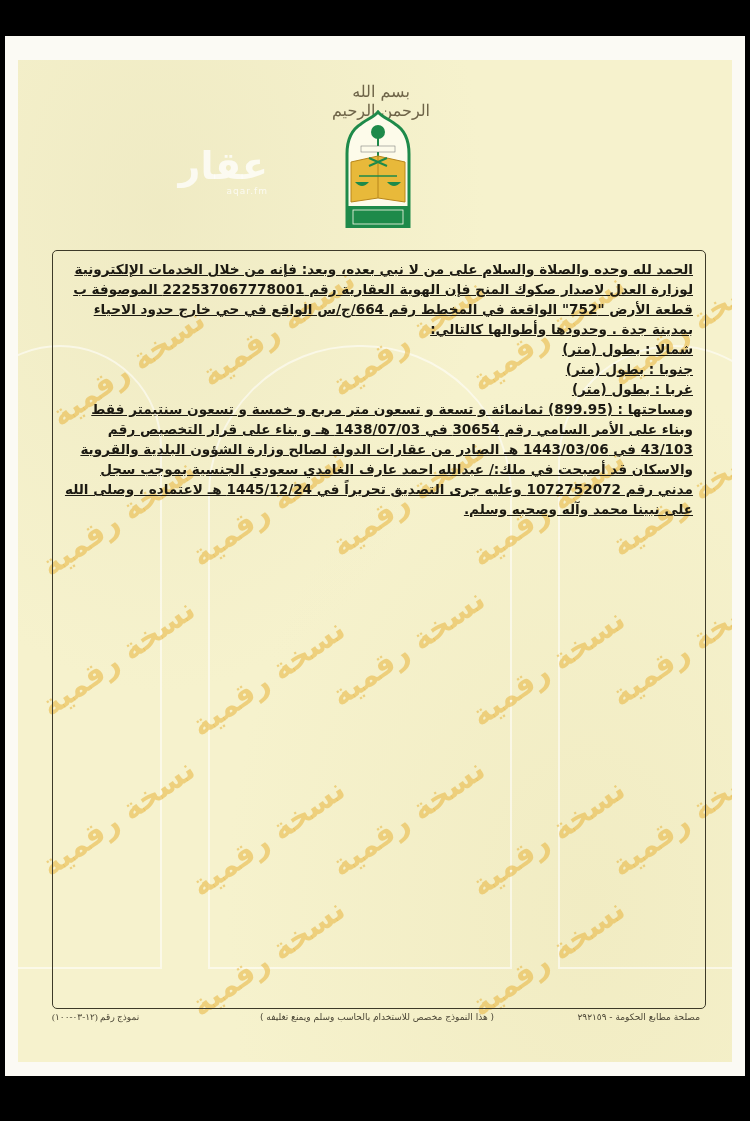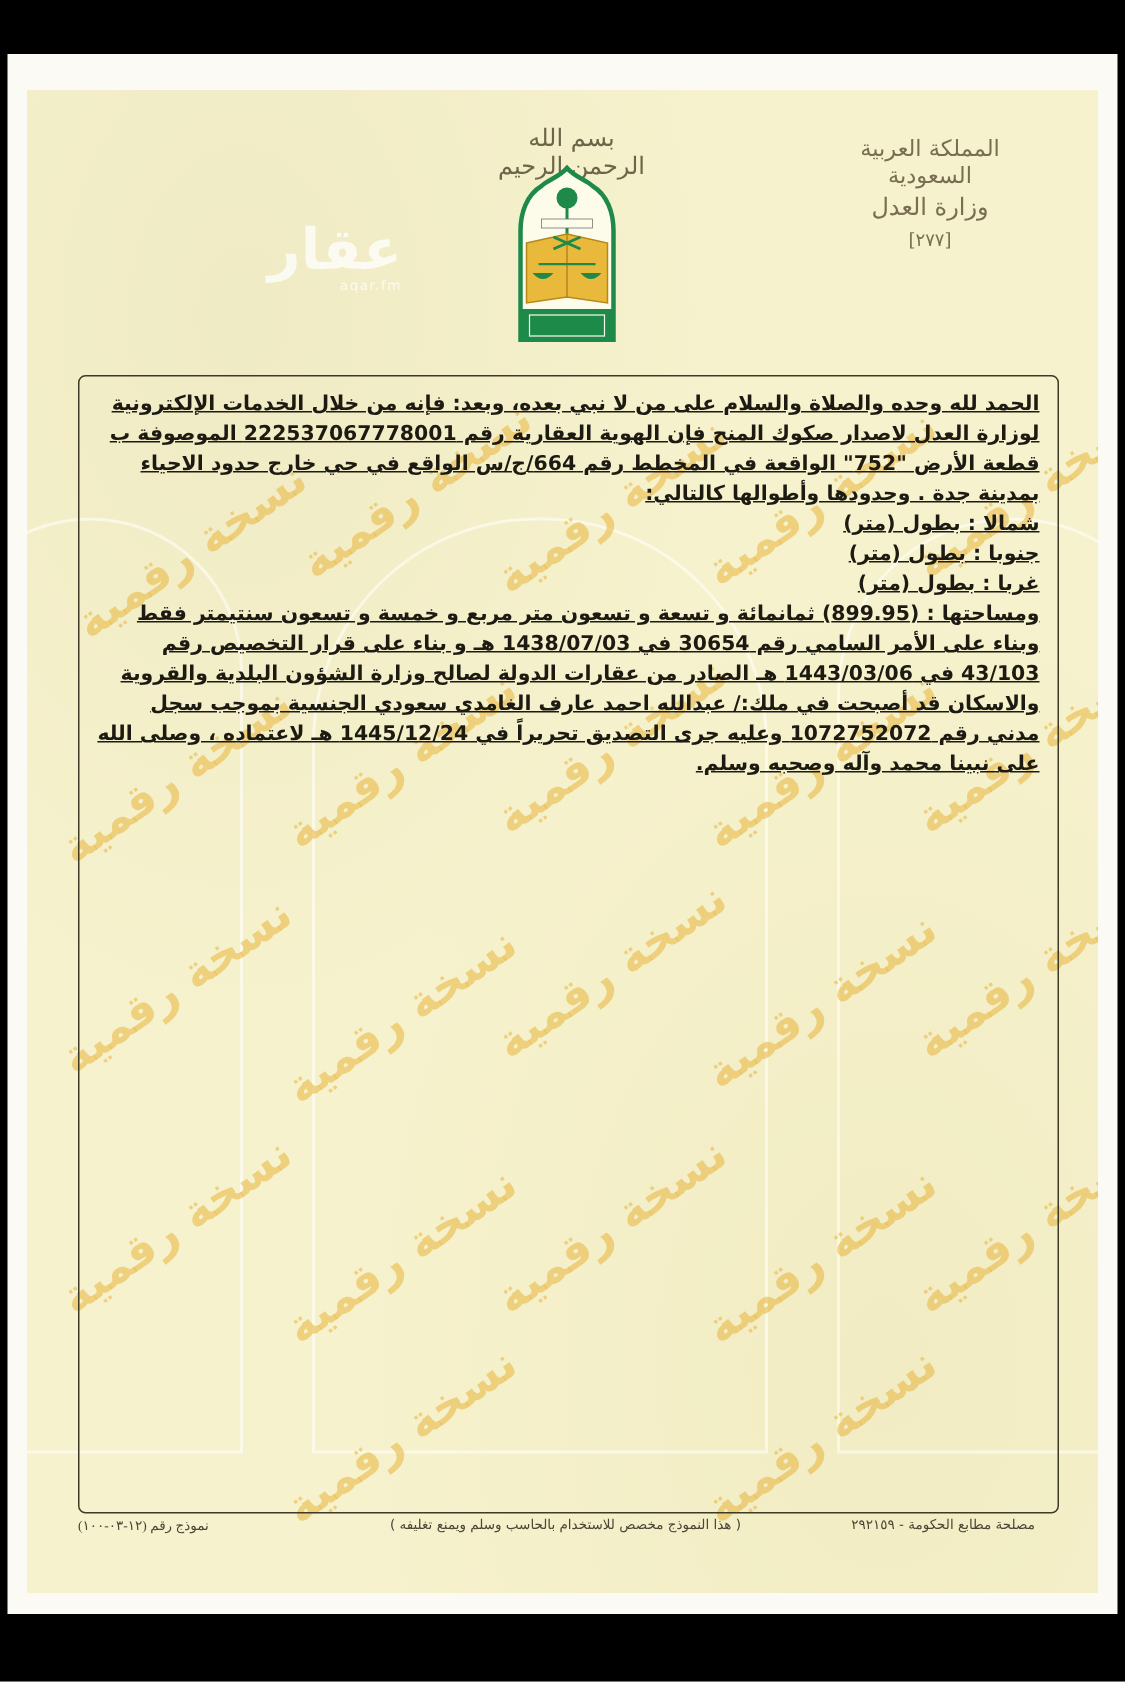--- a/index.html
+++ b/index.html
@@ -56,21 +56,21 @@
     position:absolute; right:12px; top:8px; width:632px; direction:rtl; text-align:right;
     font-family:"DejaVu Sans", sans-serif; font-weight:bold; font-size:13.6px; line-height:20px;
     color:#1c1a12; 
   }
   .body-text p { margin:0;text-decoration:underline; }
   .footer {
     position:absolute; left:34px; top:952px; width:652px; height:20px; direction:rtl;
     font-size:9px; color:#4a4535; font-family:"DejaVu Sans", sans-serif;
   }
   .footer span { position:absolute; top:0; }
-  .f-right { right:14px; }
+  .f-right { right:4px; }
   .f-mid { right:210px; }
   .f-left { left:0;font-family:Liberation Serif, serif; }
 </style>
 </head>
 <body>
 
 <div class="page">
   <div class="paper">
 
     <div class="arch" style="left:-60px;width:200px;"></div>
@@ -97,25 +97,20 @@
 
     <div class="watermark" style="left:10px;top:740px;">نسخة رقمية</div>
     <div class="watermark" style="left:160px;top:760px;">نسخة رقمية</div>
     <div class="watermark" style="left:300px;top:740px;">نسخة رقمية</div>
     <div class="watermark" style="left:440px;top:760px;">نسخة رقمية</div>
     <div class="watermark" style="left:580px;top:740px;">نسخة رقمية</div>
 
     <div class="watermark" style="left:160px;top:880px;">نسخة رقمية</div>
     <div class="watermark" style="left:440px;top:880px;">نسخة رقمية</div>
 
-    <div class="header-right">
-      <div class="l1">المملكة العربية السعودية</div>
-      <div class="l2">وزارة العدل</div>
-      <div class="l3">[٢٧٧]</div>
-    </div>
 
     <div class="basmala">بسم الله الرحمن الرحيم</div>
 
     <div class="emblem">
       <svg width="70" height="118" viewBox="0 0 70 118">
         <path d="M35 2 C30 8,22 10,18 14 C8 20,4 32,4 44 L4 118 L66 118 L66 44 C66 32,62 20,52 14 C48 10,40 8,35 2 Z" fill="#fdfbea" stroke="#1e8a4a" stroke-width="3"></path>
         <circle cx="35" cy="22" r="7" fill="#1e8a4a"></circle>
         <rect x="34" y="26" width="2" height="20" fill="#1e8a4a"></rect>
         <rect x="18" y="36" width="34" height="6" fill="#fdfbea" stroke="#6e6e6e" stroke-width="0.5"></rect>
         <path d="M8 52 L35 46 L62 52 L62 92 L35 88 L8 92 Z" fill="#e8b93a" stroke="#b8861a" stroke-width="1"></path>

